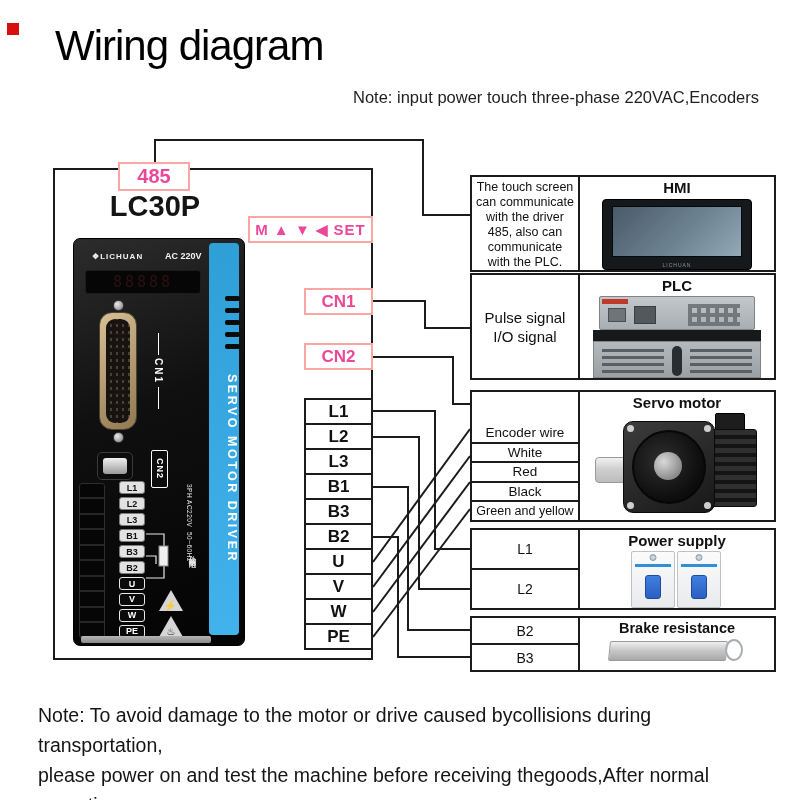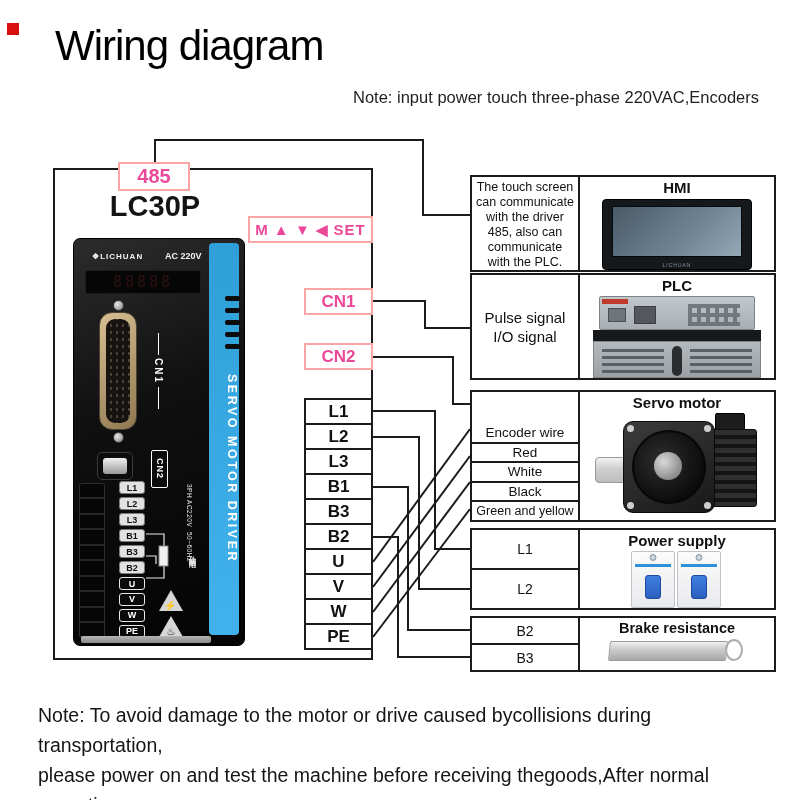--- a/index.html
+++ b/index.html
@@ -239,22 +239,22 @@
         <div class="plc-vents-r"></div>
         <div class="plc-slot"></div>
       </div>
     </div>
   </div>
 </div>
 
 <div class="group" style="top:390px; height:132px;">
   <div class="gtext">
     <div class="rowcell" style="flex:1; font-size:13.5px;margin-top:32px;">Encoder wire</div>
+    <div class="rowcell" style="flex:1; font-size:13.5px;">White</div>
     <div class="rowcell" style="flex:1; font-size:13.5px;">Red</div>
-    <div class="rowcell" style="flex:1; font-size:13.5px;">White</div>
     <div class="rowcell" style="flex:1; font-size:13.5px;">Black</div>
     <div class="rowcell" style="flex:1; font-size:12.5px;">Green and yellow</div>
   </div>
   <div class="gimg">
     <div class="gtitle">Servo motor</div>
     <div class="motor">
       <div class="motor-enc"></div>
       <div class="motor-body"></div>
       <div class="motor-shaft"></div>
       <div class="motor-flange">

